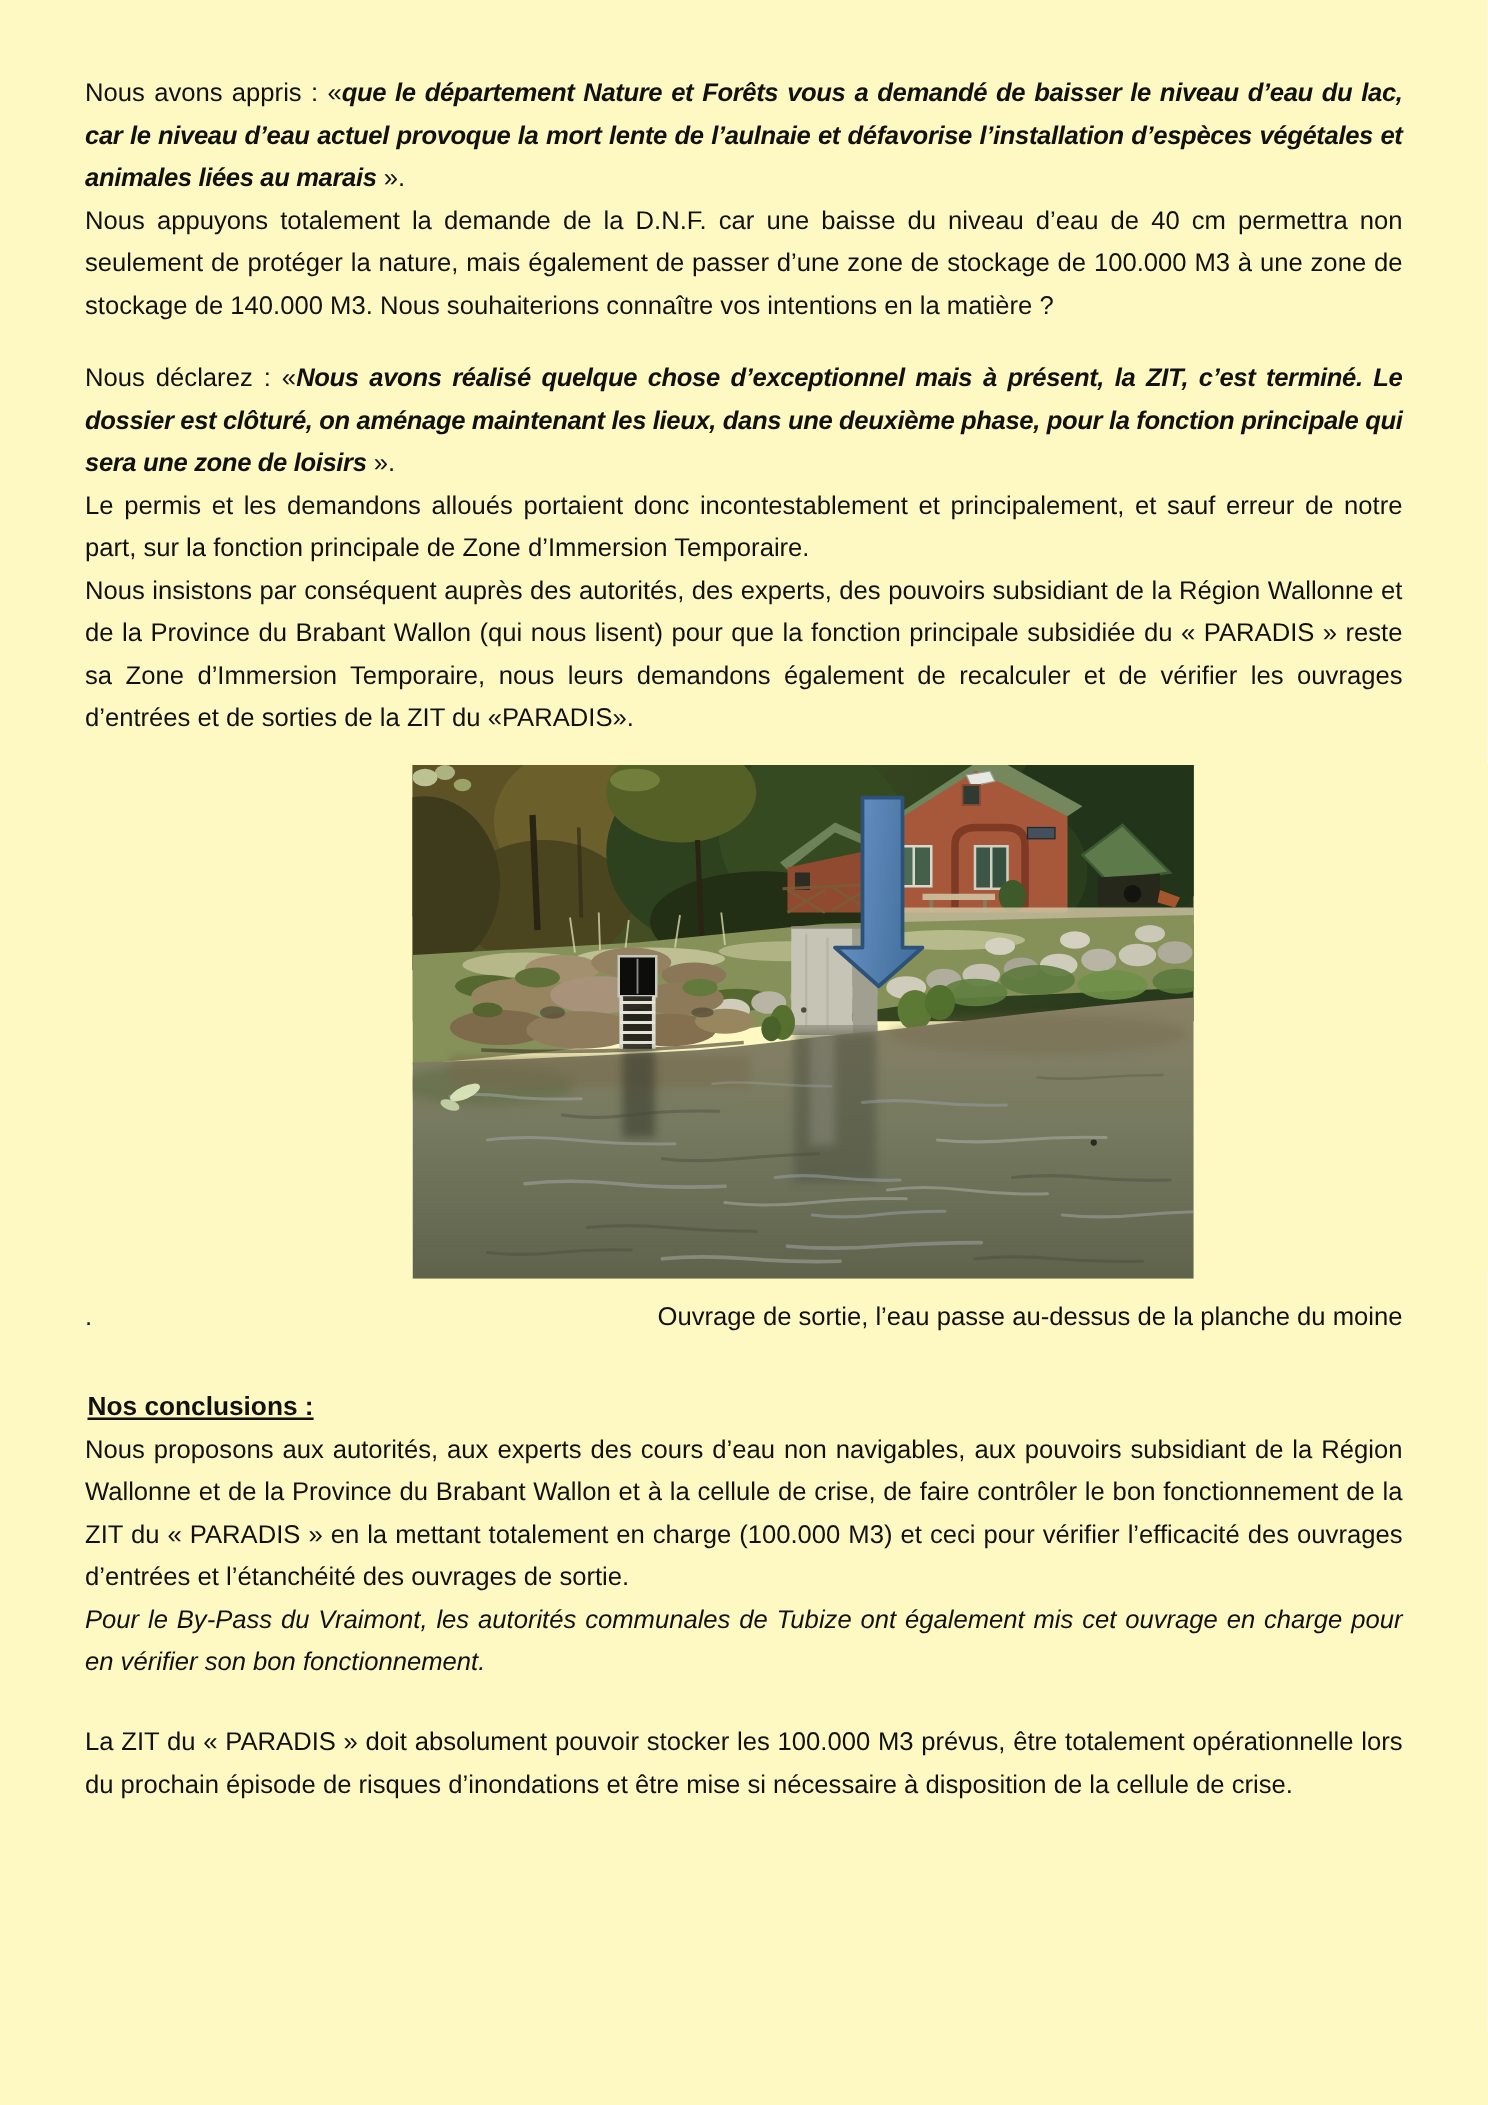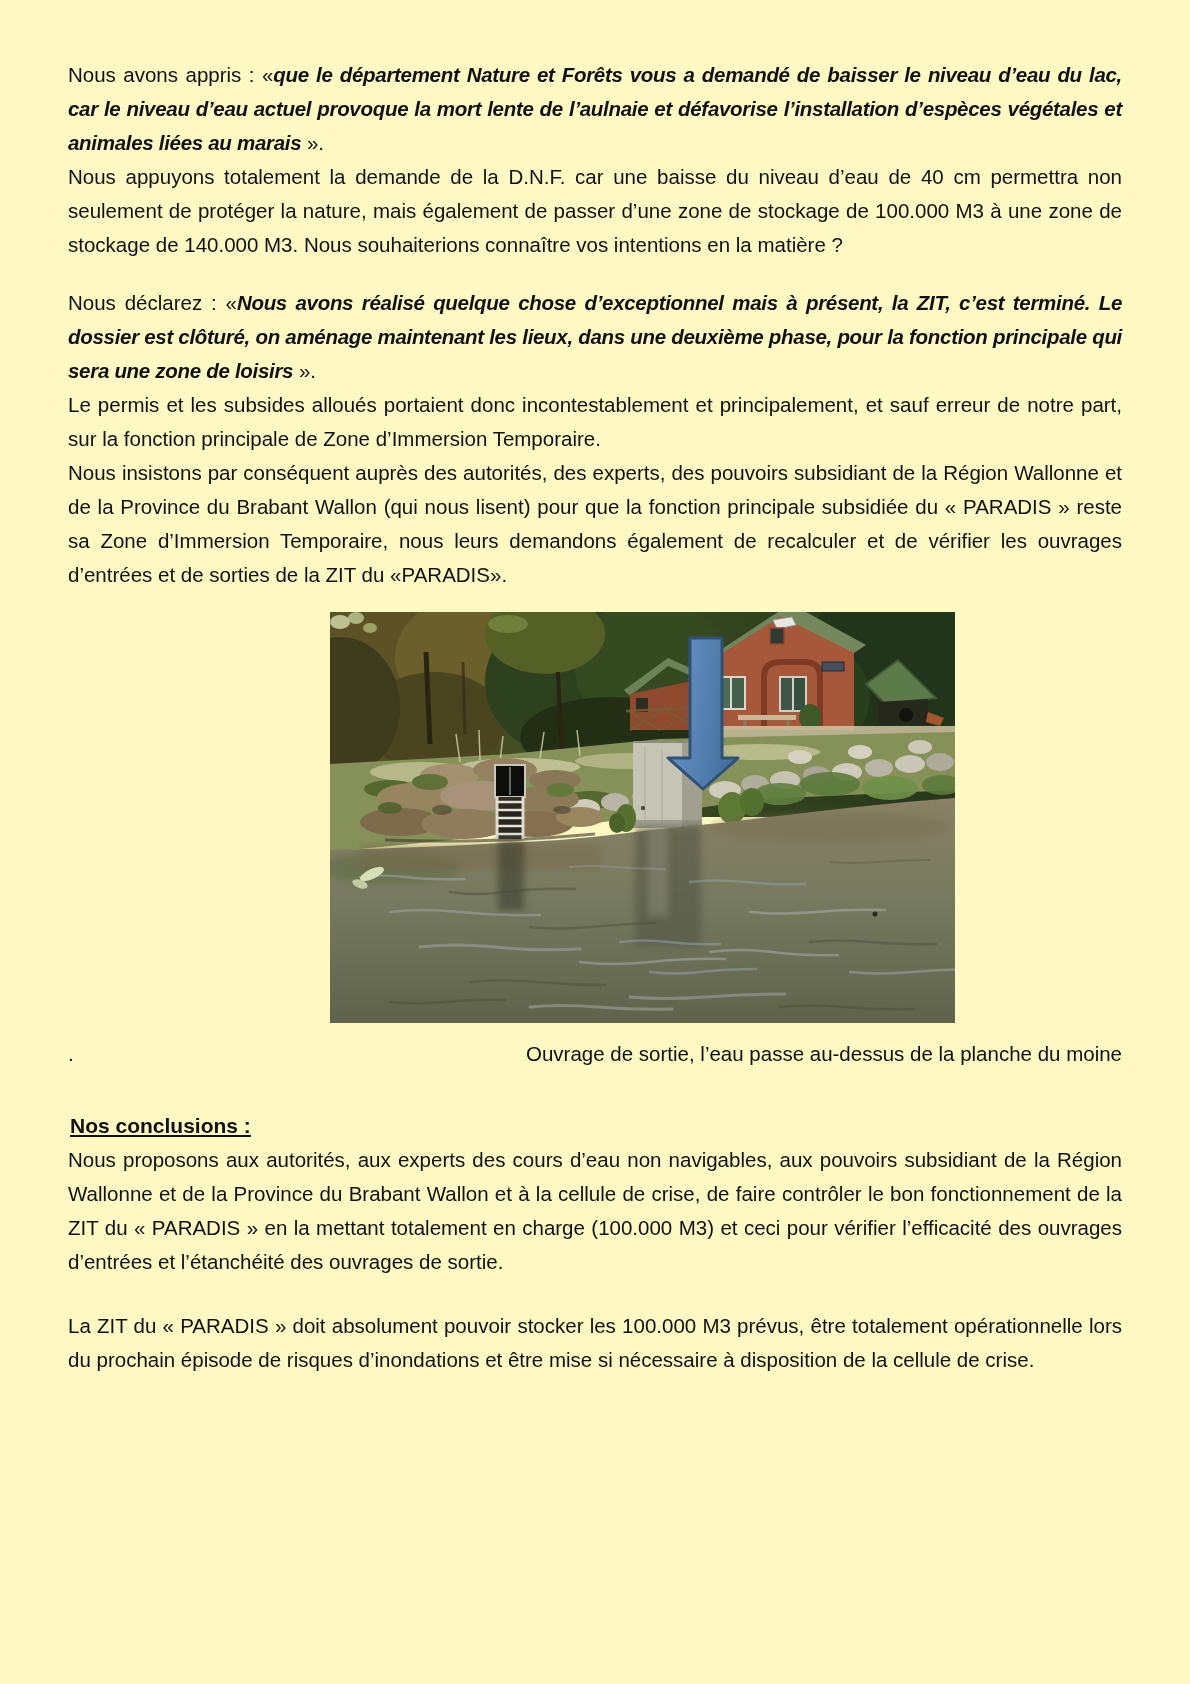--- a/index.html
+++ b/index.html
@@ -38,21 +38,21 @@
 <body>
 
 <div class="page">
 
   <p class="para"><span>Nous avons appris : «</span><span class="quote">que le département Nature et Forêts vous a demandé de baisser le niveau d’eau du lac, car le niveau d’eau actuel provoque la mort lente de l’aulnaie et défavorise l’installation d’espèces végétales et animales liées au marais</span><span> ».</span></p>
 
   <p class="para">Nous appuyons totalement la demande de la D.N.F. car une baisse du niveau d’eau de 40 cm permettra non seulement de protéger la nature, mais également de passer d’une zone de stockage de 100.000 M3 à une zone de stockage de 140.000 M3. Nous souhaiterions connaître vos intentions en la matière ?</p>
 
   <p class="para gap-before"><span>Nous déclarez : «</span><span class="quote">Nous avons réalisé quelque chose d’exceptionnel mais à présent, la ZIT, c’est terminé. Le dossier est clôturé, on aménage maintenant les lieux, dans une deuxième phase, pour la fonction principale qui sera une zone de loisirs</span><span> ».</span></p>
 
-  <p class="para">Le permis et les subsides alloués portaient donc incontestablement et principalement, et sauf erreur de notre part, sur la fonction principale de Zone d’Immersion Temporaire.</p>
+  <p class="para">Le permis et les demandons alloués portaient donc incontestablement et principalement, et sauf erreur de notre part, sur la fonction principale de Zone d’Immersion Temporaire.</p>
   <p class="para">Nous insistons par conséquent auprès des autorités, des experts, des pouvoirs subsidiant de la Région Wallonne et de la Province du Brabant Wallon (qui nous lisent) pour que la fonction principale subsidiée du « PARADIS » reste sa Zone d’Immersion Temporaire, nous leurs demandons également de recalculer et de vérifier les ouvrages d’entrées et de sorties de la ZIT du «PARADIS».</p>
 
   <figure class="photo-fig">
     <svg viewBox="0 0 625 411" preserveAspectRatio="none">
       <defs>
         <linearGradient id="treeGrad" x1="0" y1="0" x2="1" y2="0">
           <stop offset="0" stop-color="#575226"></stop>
           <stop offset="0.45" stop-color="#3a4a22"></stop>
           <stop offset="1" stop-color="#26371b"></stop>
         </linearGradient>
@@ -251,15 +251,16 @@
   </figure>
 
   <div class="caption-row">
     <span class="caption-dot">.</span>
     <span class="caption-text">Ouvrage de sortie, l’eau passe au-dessus de la planche du moine</span>
   </div>
 
   <p class="conclusions-heading"><span>Nos conclusions :</span></p>
 
   <p class="para p-proposons">Nous proposons aux autorités, aux experts des cours d’eau non navigables, aux pouvoirs subsidiant de la Région Wallonne et de la Province du Brabant Wallon et à la cellule de crise, de faire contrôler le bon fonctionnement  de la ZIT du « PARADIS » en la mettant totalement en charge (100.000 M3) et ceci pour vérifier l’efficacité des ouvrages d’entrées et l’étanchéité des ouvrages de sortie.</p>
+  <p class="para italic-para">Pour le By-Pass du Vraimont, les autorités communales de Tubize ont également mis cet ouvrage en charge pour en vérifier son bon fonctionnement.</p>
   <p class="para p-zit">La ZIT du « PARADIS » doit absolument pouvoir stocker les 100.000 M3 prévus, être totalement opérationnelle lors du prochain épisode de risques d’inondations et être mise si nécessaire à disposition de la cellule de crise.</p>
 
 </div>
 
 </body></html>

